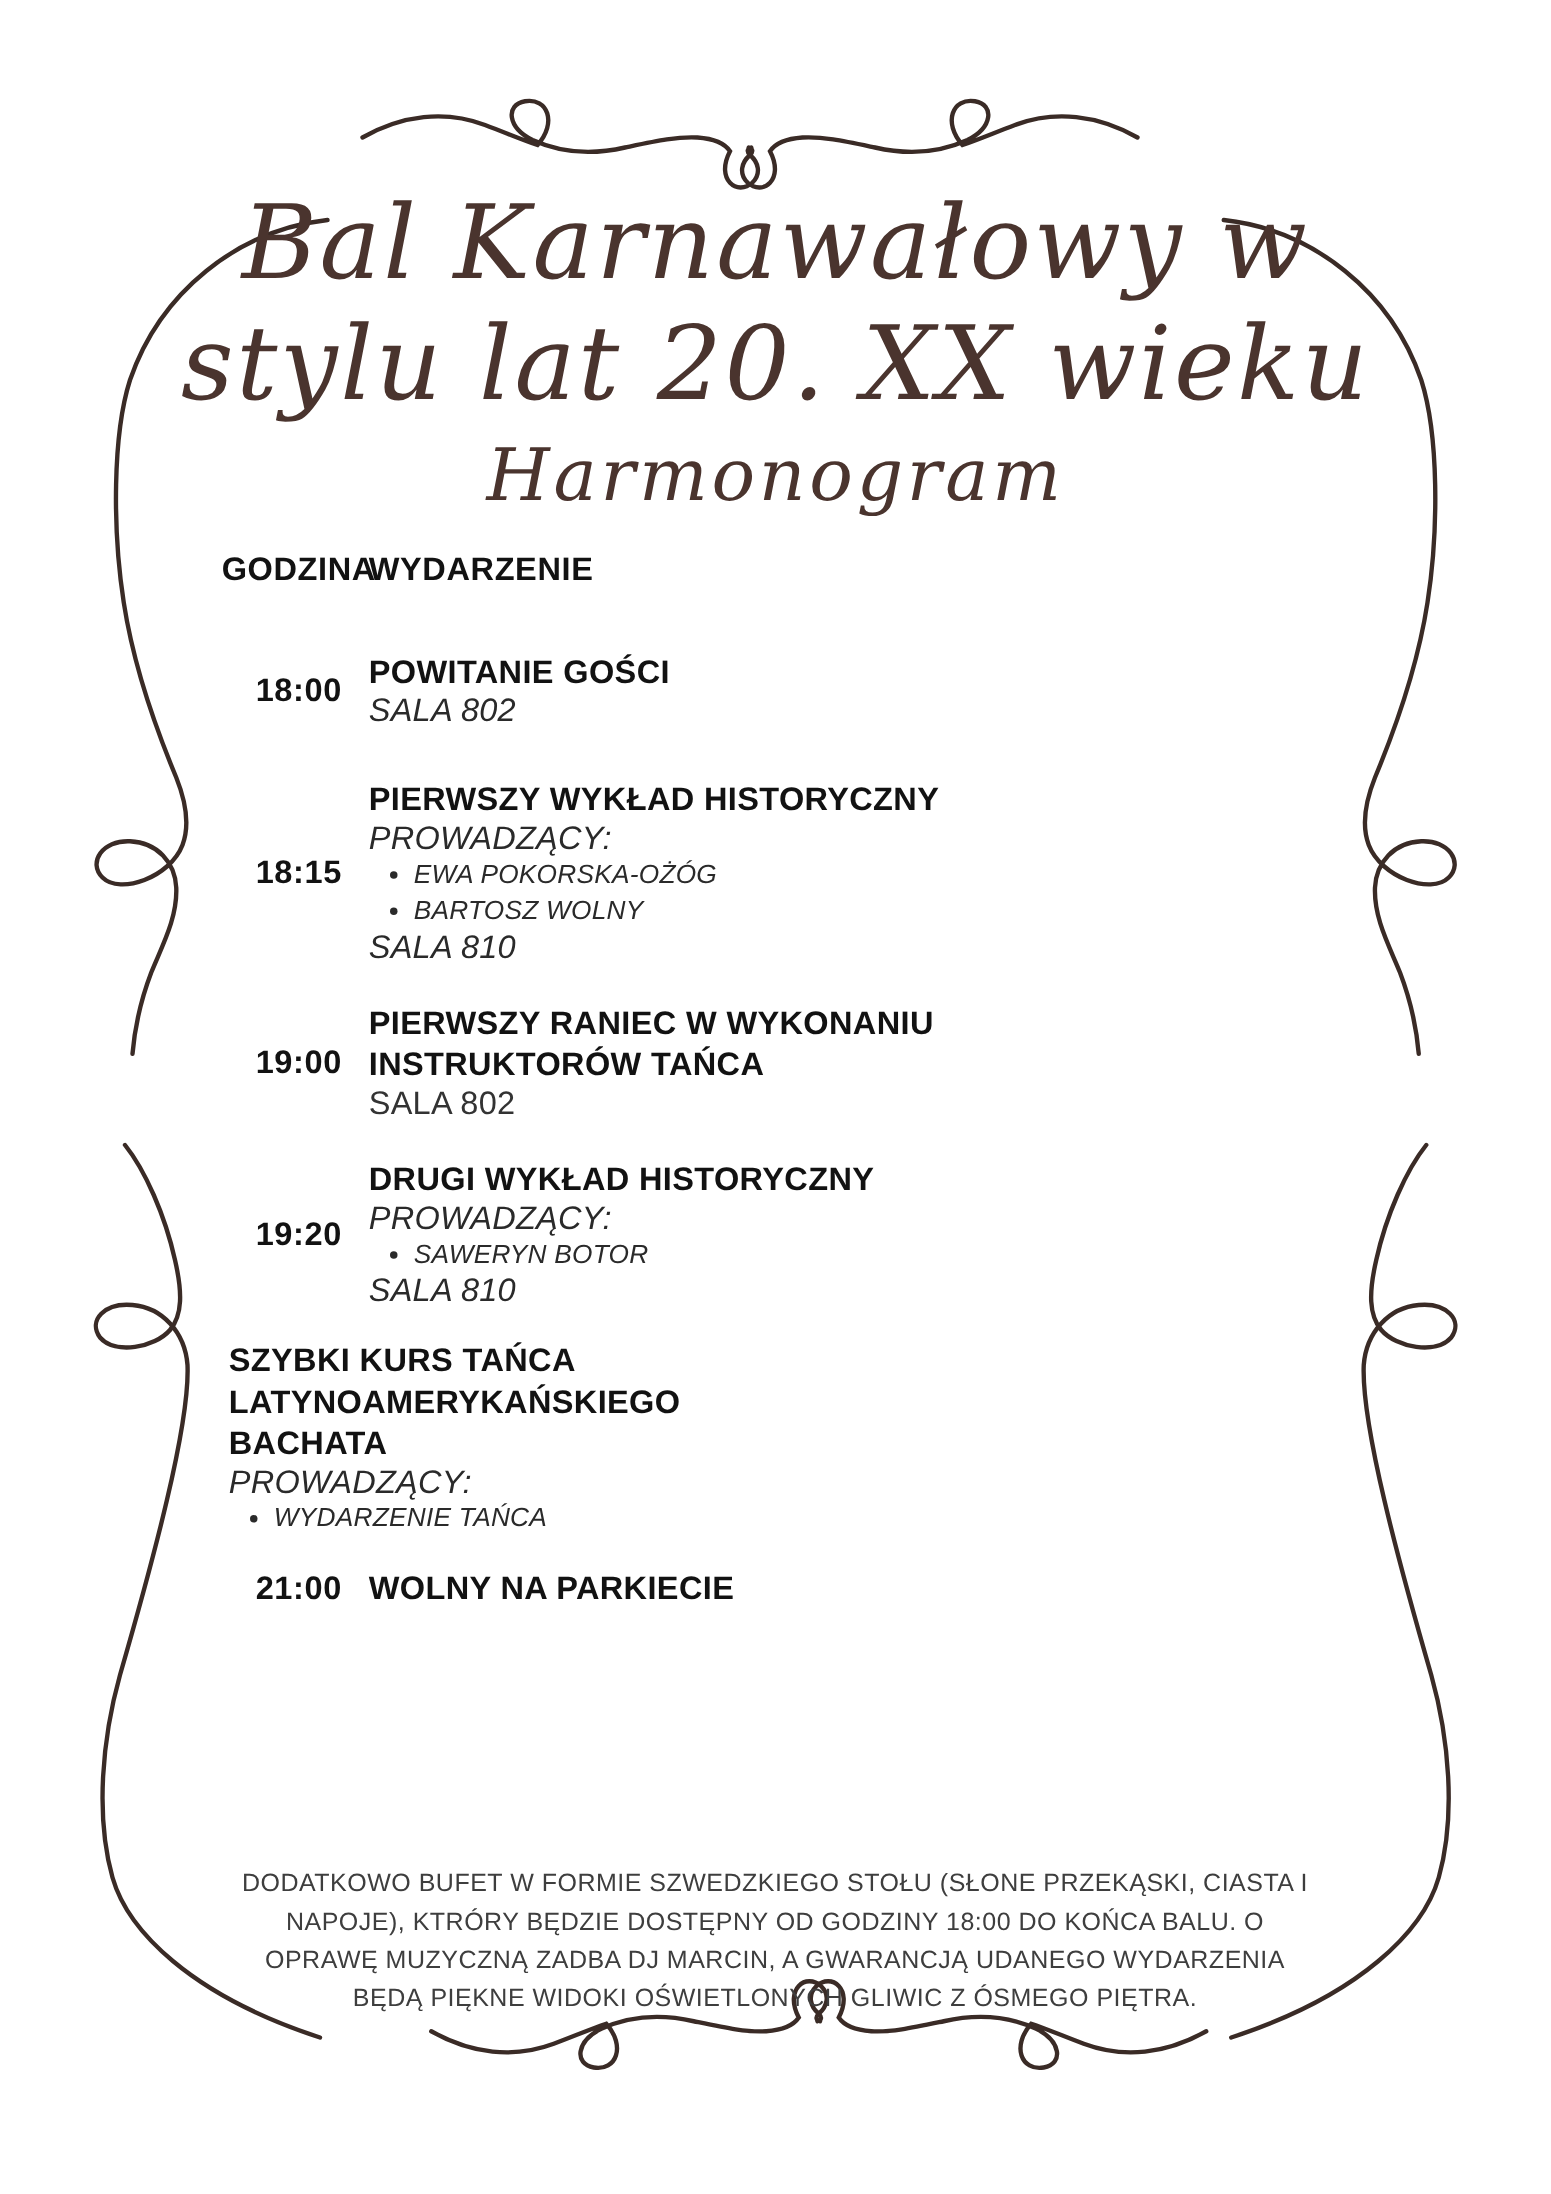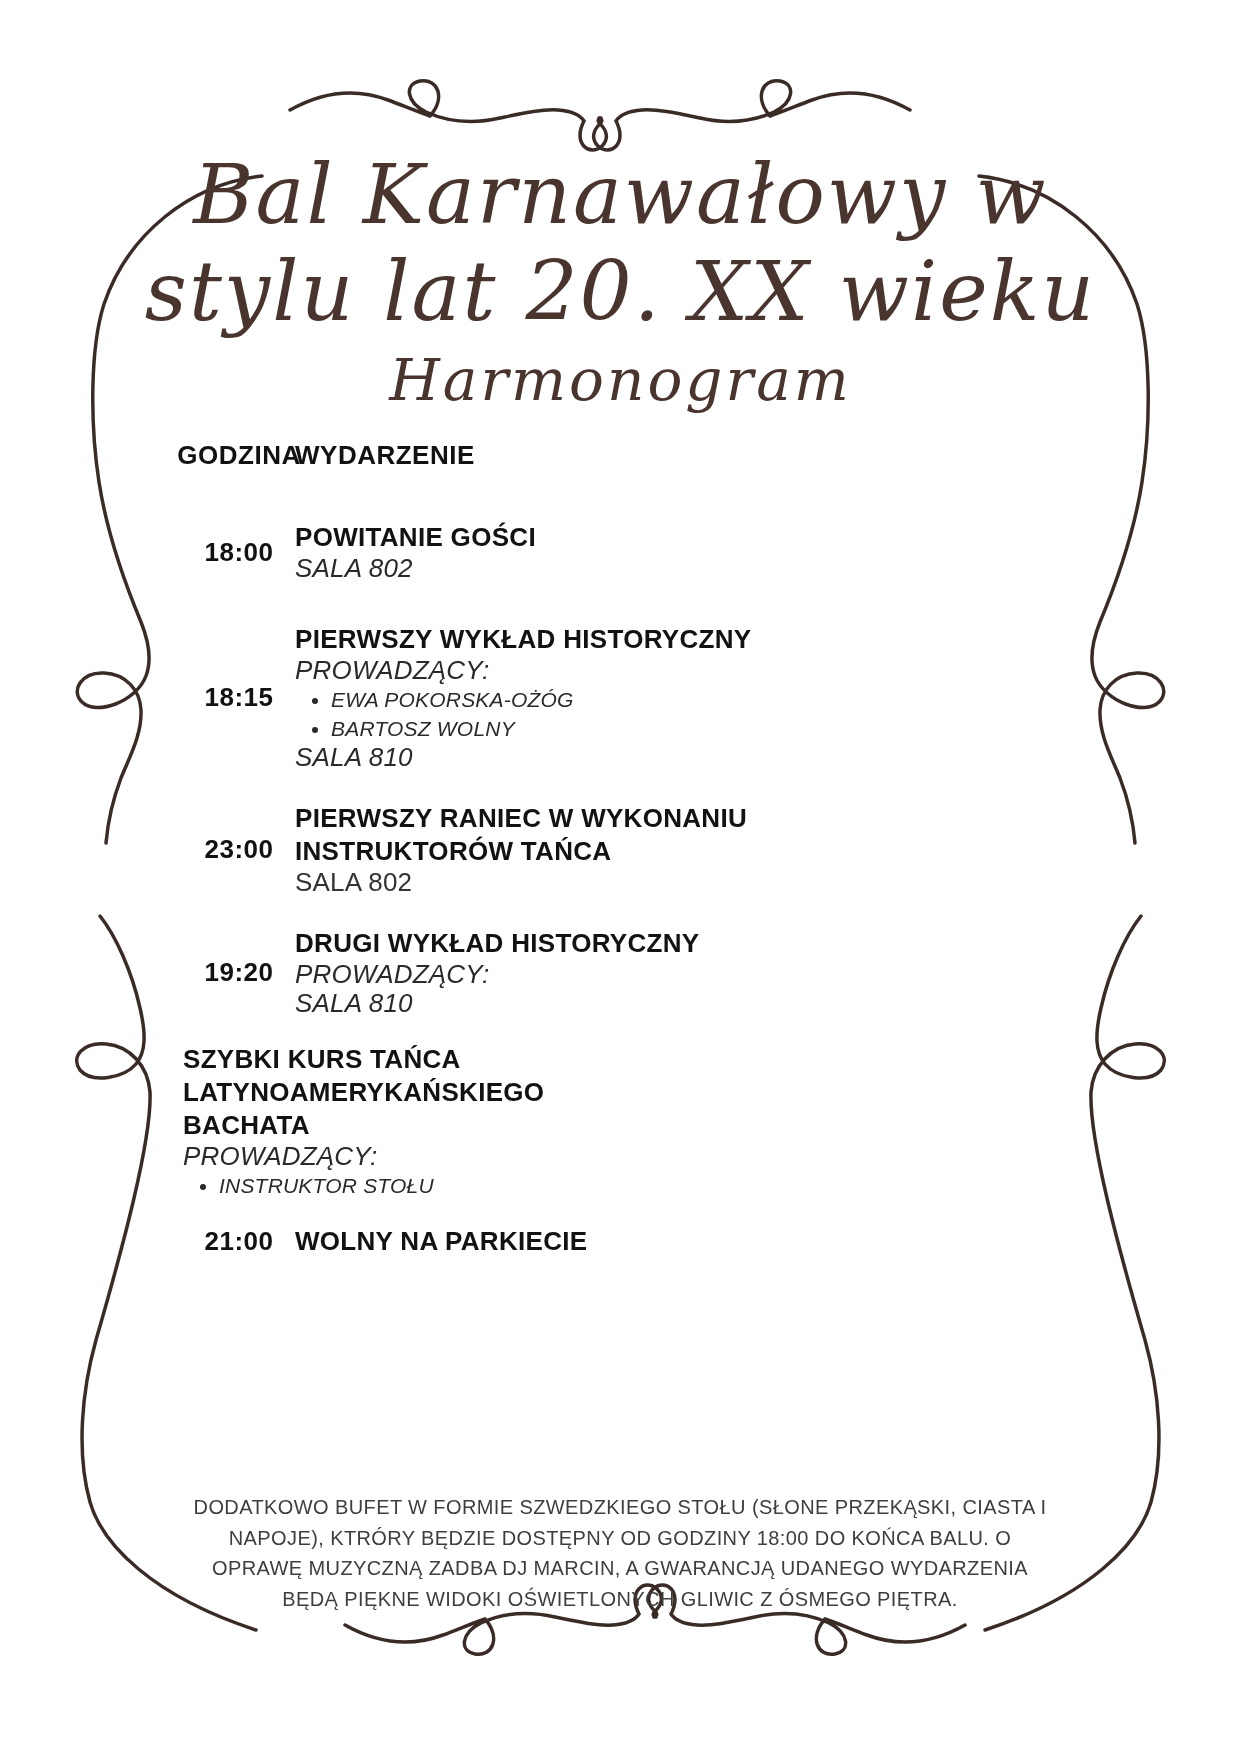--- a/index.html
+++ b/index.html
@@ -120,43 +120,46 @@
           <div class="detail">PROWADZĄCY:</div>
           <ul class="speakers">
             <li>EWA POKORSKA-OŻÓG</li>
             <li>BARTOSZ WOLNY</li>
           </ul>
           <div class="detail">SALA 810</div>
         </div>
       </div>
       <div class="row">
         <div class="col-time">
-          <div class="time">23:00</div>
+          <div class="time">19:00</div>
         </div>
         <div class="event">
           <div class="event-title">PIERWSZY RANIEC W WYKONANIU INSTRUKTORÓW TAŃCA</div>
           <div class="detail upright">SALA 802</div>
         </div>
       </div>
       <div class="row">
         <div class="col-time">
           <div class="time">19:20</div>
         </div>
         <div class="event">
           <div class="event-title">DRUGI WYKŁAD HISTORYCZNY</div>
           <div class="detail">PROWADZĄCY:</div>
+          <ul class="speakers">
+            <li>SAWERYN BOTOR</li>
+          </ul>
           <div class="detail">SALA 810</div>
         </div>
       </div>
       <div class="row">
         <div class="event">
           <div class="event-title">SZYBKI KURS TAŃCA LATYNOAMERYKAŃSKIEGO BACHATA</div>
           <div class="detail">PROWADZĄCY:</div>
           <ul class="speakers">
-            <li>INSTRUKTOR STOŁU</li>
+            <li>WYDARZENIE TAŃCA</li>
           </ul>
         </div>
       </div>
       <div class="row">
         <div class="col-time">
           <div class="time">21:00</div>
         </div>
         <div class="event">
           <div class="event-title">WOLNY NA PARKIECIE</div>
         </div>

